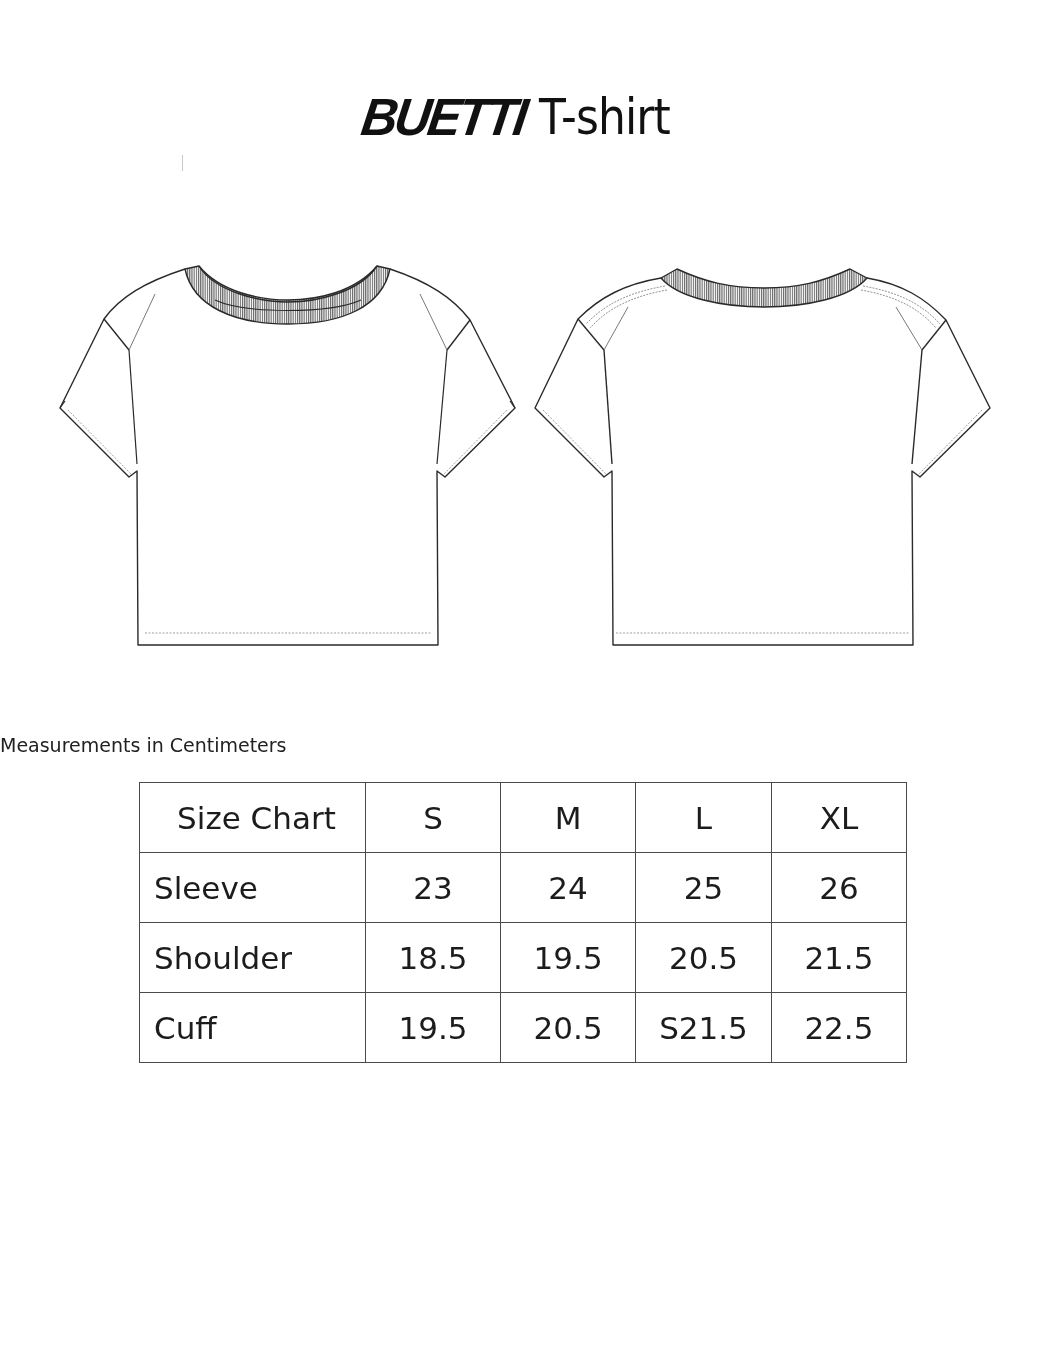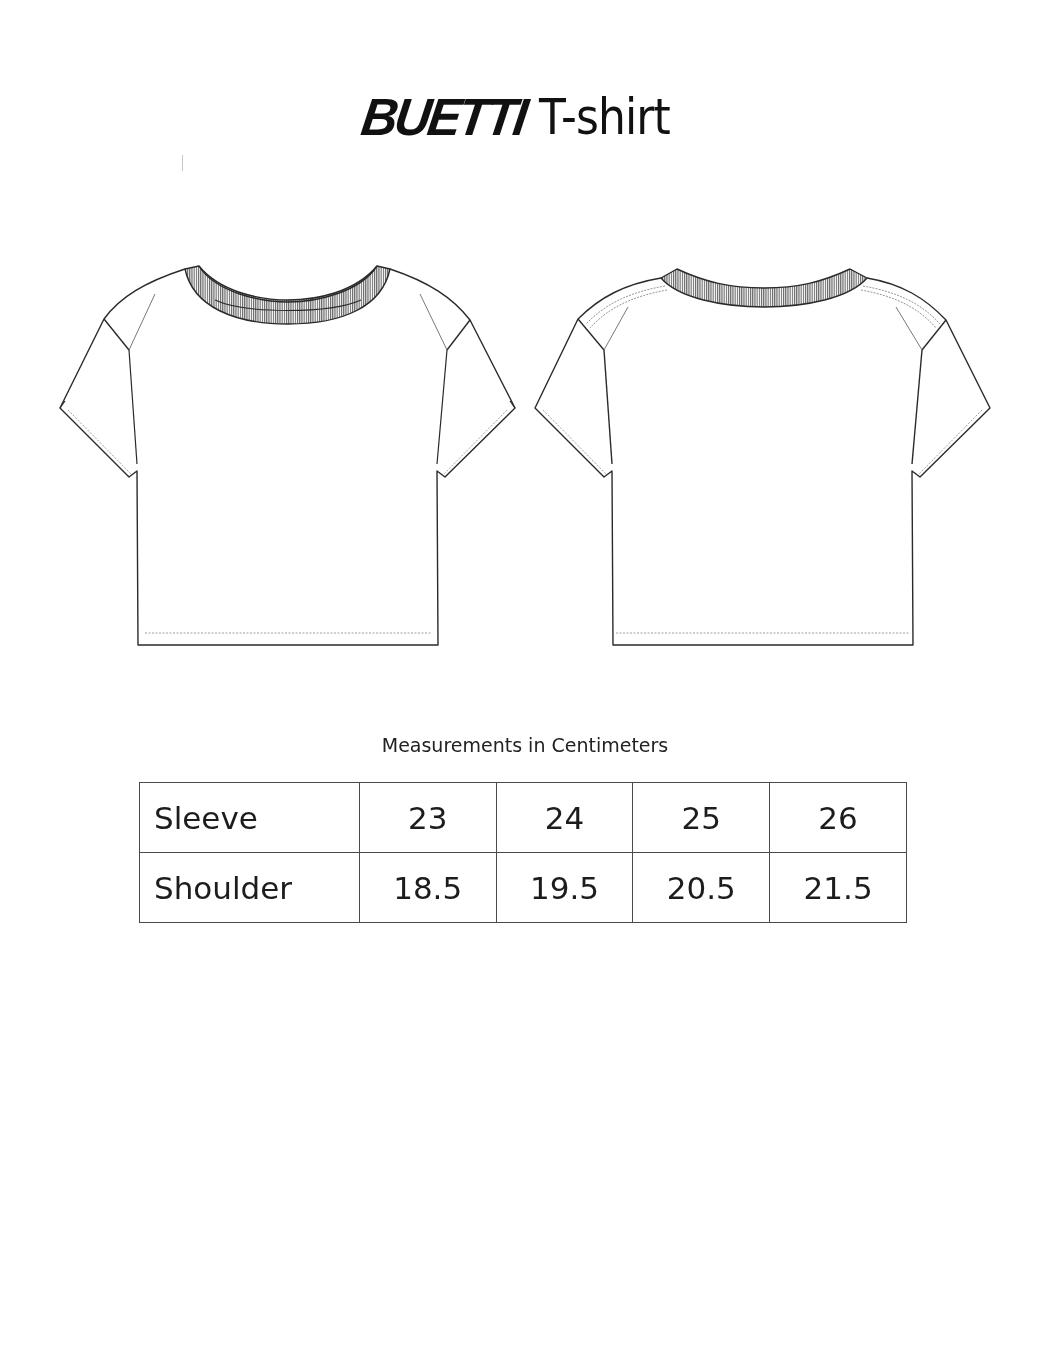--- a/index.html
+++ b/index.html
@@ -22,21 +22,21 @@
       letter-spacing: -1px; color: #111; display: inline-block; transform: scaleX(0.88);
       transform-origin: left center; vertical-align: baseline;
     }
     .tick-mark {
       position: absolute; left: 182px; top: 155px; width: 1px; height: 16px; background: #c8c8c8;
     }
     .drawing { position: absolute; }
     .drawing.front { left: 55px; top: 262px; }
     .drawing.back  { left: 530px; top: 262px; }
     .caption {
-      position: absolute; top: 734px; left: 0; width: 1050px; text-align: center;
+      position: absolute; top: 734px; left: 0; width: 1050px; text-align: left;
       font-family: "DejaVu Sans", sans-serif; font-size: 19px; color: #222;
     }
     table.size-table {
       position: absolute; left: 139px; top: 782px; border-collapse: collapse;
       width: 768px;
     }
     table.size-table td, table.size-table th {
       border: 1.5px solid #4a4a4a; height: 69px; padding: 0;
       font-family: "DejaVu Sans", sans-serif; font-weight: 400; font-size: 31px; color: #1c1c1c;
       text-align: center; vertical-align: middle;
@@ -136,28 +136,42 @@
 
 <table class="size-table">
   <colgroup>
     <col class="first">
       <col class="size">
       <col class="size">
       <col class="size">
       <col class="size">
   </colgroup>
   <tbody>
+      <tr>
+    <th class="corner">Size Chart</th>
+    <th>S</th>
+    <th>M</th>
+    <th>L</th>
+    <th>XL</th>
+  </tr>
   <tr>
     <td class="row-label">Sleeve</td>
     <td>23</td>
     <td>24</td>
     <td>25</td>
     <td>26</td>
   </tr>
   <tr>
     <td class="row-label">Shoulder</td>
     <td>18.5</td>
     <td>19.5</td>
     <td>20.5</td>
     <td>21.5</td>
   </tr>
+  <tr>
+    <td class="row-label">Cuff</td>
+    <td>19.5</td>
+    <td>20.5</td>
+    <td>S21.5</td>
+    <td>22.5</td>
+  </tr>
 </tbody>
   </table>
 
 </body></html>

